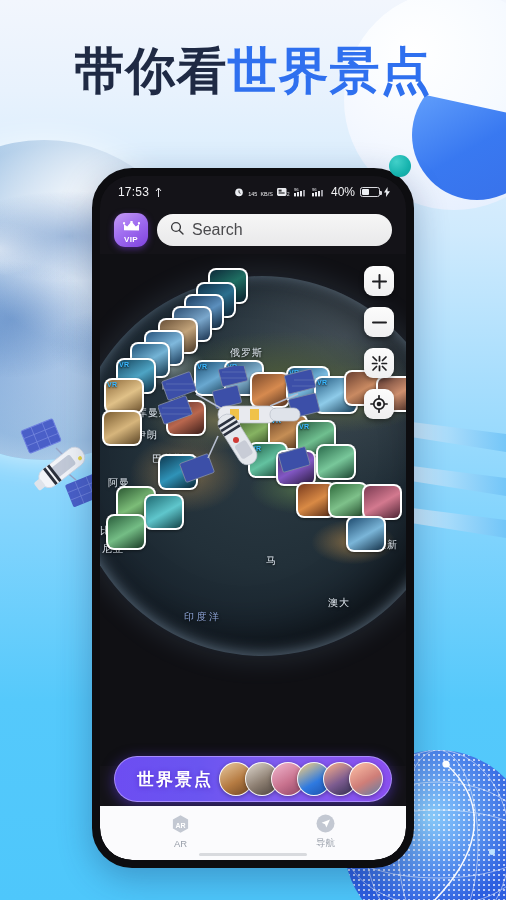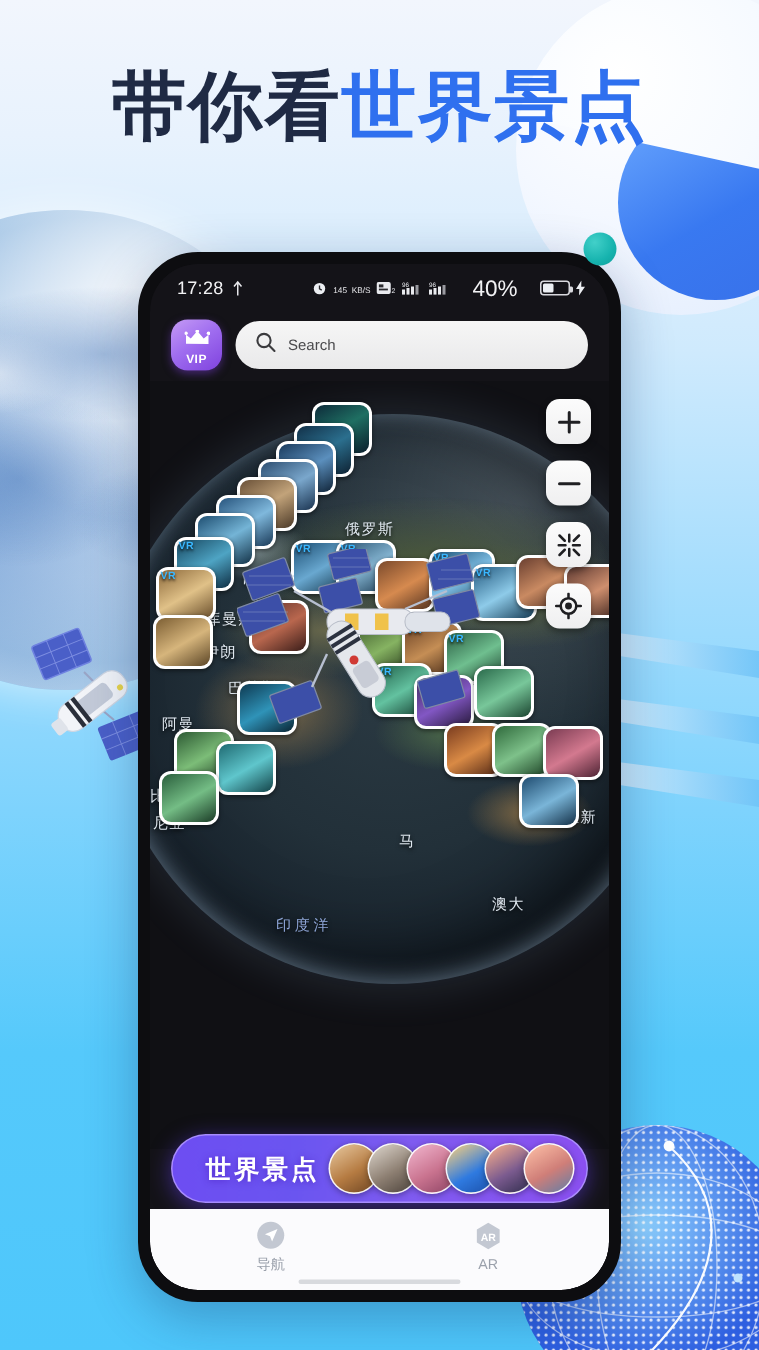--- a/index.html
+++ b/index.html
@@ -89,21 +89,21 @@
   .statusbar{
     position:absolute; top:0; left:0; right:0; height:30px;
     display:flex; align-items:center; justify-content:space-between;
     padding:2px 16px 0 18px; color:#f2f2f4; font-size:11px;
   }
   .sb-left{ display:flex; align-items:center; gap:6px; }
   .sb-right{ display:flex; align-items:center; gap:4px; }
   .sb-time{ font-size:12px; letter-spacing:.2px; }
   .sb-ico{ display:inline-flex; align-items:center; }
   .netspeed{ font-size:5.5px; line-height:5.5px; text-align:center; color:#e9e9ec; }
-  .batt-pct{ font-size:15px; margin:0 11px; }
+  .batt-pct{ font-size:12px; margin:0 1px; }
   .battery{
     width:20px; height:10px; border:1.3px solid #d9d9de; border-radius:2.5px;
     position:relative; display:inline-block;
   }
   .battery::after{ content:""; position:absolute; right:-3px; top:3px; width:1.6px; height:4px; background:#d9d9de; border-radius:0 1px 1px 0; }
   .battery i{ position:absolute; left:1px; top:1px; bottom:1px; width:40%; background:#eceff3; border-radius:1px; display:block; }
 
   
   .searchrow{ position:absolute; top:36px; left:14px; right:14px; height:36px; display:flex; align-items:center; gap:9px; }
   .vip{
@@ -112,21 +112,21 @@
     display:flex; flex-direction:column; align-items:center; justify-content:center;
     box-shadow:0 2px 6px rgba(120,60,210,.5); position:relative;
   }
   .vip .crown{ margin-bottom:1px; }
   .vip .vip-text{ color:#fff; font-size:8px; font-weight:bold; letter-spacing:.3px; line-height:8px; }
   .searchbar{
     flex:1; height:32px; border-radius:16px;
     background:linear-gradient(180deg,#f6f6f6 0%,#e9e9ea 100%);
     display:flex; align-items:center; gap:8px; padding:0 13px;
   }
-  .searchbar .ph{ color:#4a4a4d; font-size:10px; }
+  .searchbar .ph{ color:#4a4a4d; font-size:16px; }
 
   
   .map{ position:absolute; top:78px; left:0; right:0; bottom:94px; overflow:hidden; background:#101014; }
   .globe{
     position:absolute; left:-28px; top:22px; width:380px; height:380px; border-radius:50%;
     background:
       radial-gradient(circle at 72% 16%, rgba(255,255,255,.16) 0%, rgba(255,255,255,0) 38%),
       radial-gradient(circle at 50% 46%, #2b3a43 0%, #223039 42%, #16202a 72%, #0c141c 100%);
     box-shadow:0 0 26px 6px rgba(150,190,230,.12), inset -18px -14px 46px rgba(0,0,0,.6);
   }
@@ -289,21 +289,21 @@
   <span class="dark">带你看</span><span class="blue">世界景点</span>
 </div>
 
 <div class="teal-dot"></div>
 
 <div class="phone">
   <div class="screen">
 
     <div class="statusbar">
       <div class="sb-left">
-        <span class="sb-time">17:28</span>
+        <span class="sb-time">17:53</span>
         <span class="sb-ico">
           <svg width="7" height="11" viewBox="0 0 7 11">
               <path d="M3.5 1v9M1 4l2.5-3L6 4" stroke="#e6e6ea" stroke-width="1" fill="none"></path>
             </svg>
         </span>
       </div>
       <div class="sb-right">
         <span class="sb-ico">
           <svg width="10" height="10" viewBox="0 0 10 10">
               <circle cx="5" cy="5.4" r="3.8" fill="#eceef2"></circle>
@@ -568,32 +568,32 @@
           <div class="bthumb" style="background: linear-gradient(150deg, rgb(255, 210, 122), rgb(47, 122, 224) 58%, rgb(27, 79, 168));"></div>
           <div class="bthumb" style="background: linear-gradient(150deg, rgb(255, 179, 138), rgb(123, 91, 143) 55%, rgb(45, 43, 74));"></div>
           <div class="bthumb" style="background: linear-gradient(150deg, rgb(255, 194, 168), rgb(207, 126, 120) 55%, rgb(94, 126, 168));"></div>
         </div>
     </div>
 
     <div class="tabbar">
       <div class="tab">
         <span class="tab-ico">
           <svg width="21" height="21" viewBox="0 0 21 21">
-              <circle cx="10.5" cy="10.5" r="9" fill="#c3c8d2"></circle>
-              <path d="M15 6.4L6.6 9.8l3.4 1.4 1.4 3.4z" fill="#ffffff"></path>
-            </svg>
-        </span>
-        <span class="tab-label">导航</span>
+              <path d="M10.5 1.2l7.6 4.4v8.8l-7.6 4.4-7.6-4.4V5.6z" fill="#c3c8d2"></path>
+              <text x="10.5" y="13.6" font-size="7" fill="#ffffff" text-anchor="middle" font-family="sans-serif" font-weight="bold">AR</text>
+            </svg>
+        </span>
+        <span class="tab-label">AR</span>
       </div>
       <div class="tab">
         <span class="tab-ico">
           <svg width="21" height="21" viewBox="0 0 21 21">
-              <path d="M10.5 1.2l7.6 4.4v8.8l-7.6 4.4-7.6-4.4V5.6z" fill="#c3c8d2"></path>
-              <text x="10.5" y="13.6" font-size="7" fill="#ffffff" text-anchor="middle" font-family="sans-serif" font-weight="bold">AR</text>
-            </svg>
-        </span>
-        <span class="tab-label">AR</span>
+              <circle cx="10.5" cy="10.5" r="9" fill="#c3c8d2"></circle>
+              <path d="M15 6.4L6.6 9.8l3.4 1.4 1.4 3.4z" fill="#ffffff"></path>
+            </svg>
+        </span>
+        <span class="tab-label">导航</span>
       </div>
       <div class="homebar"></div>
     </div>
 
   </div>
 </div>
 
 </body></html>

